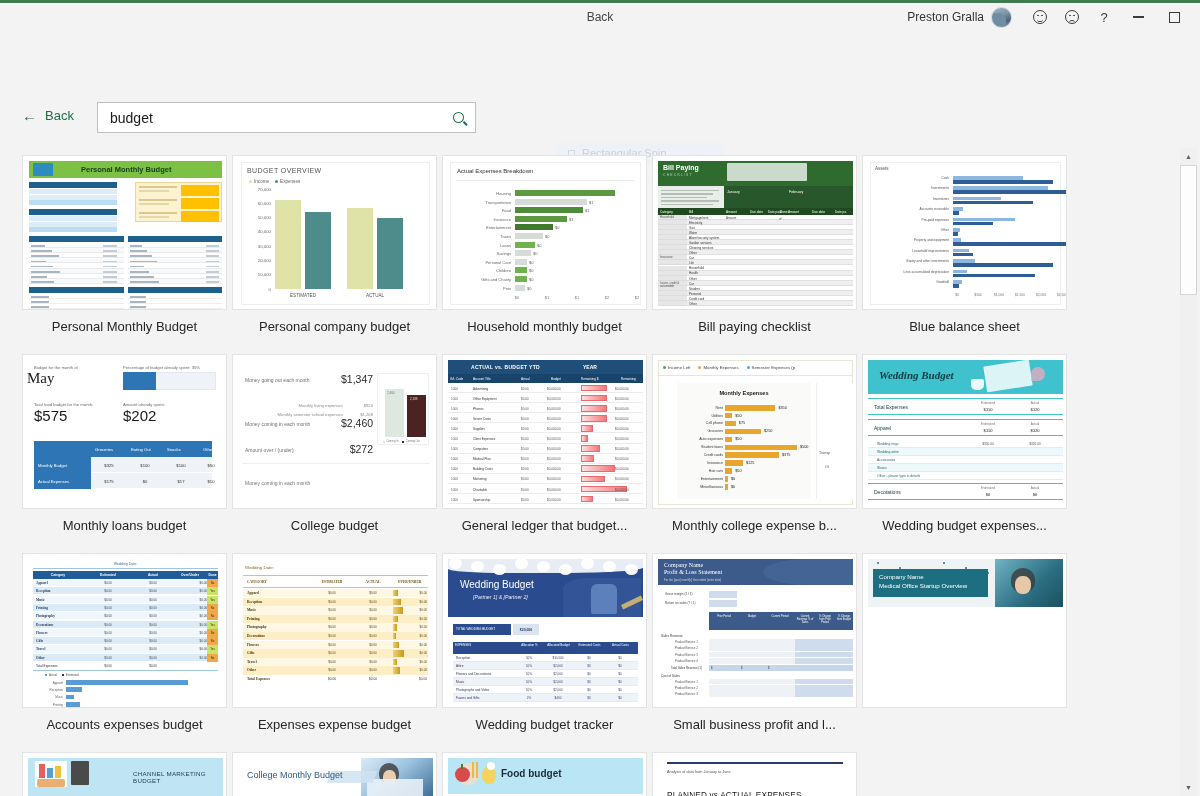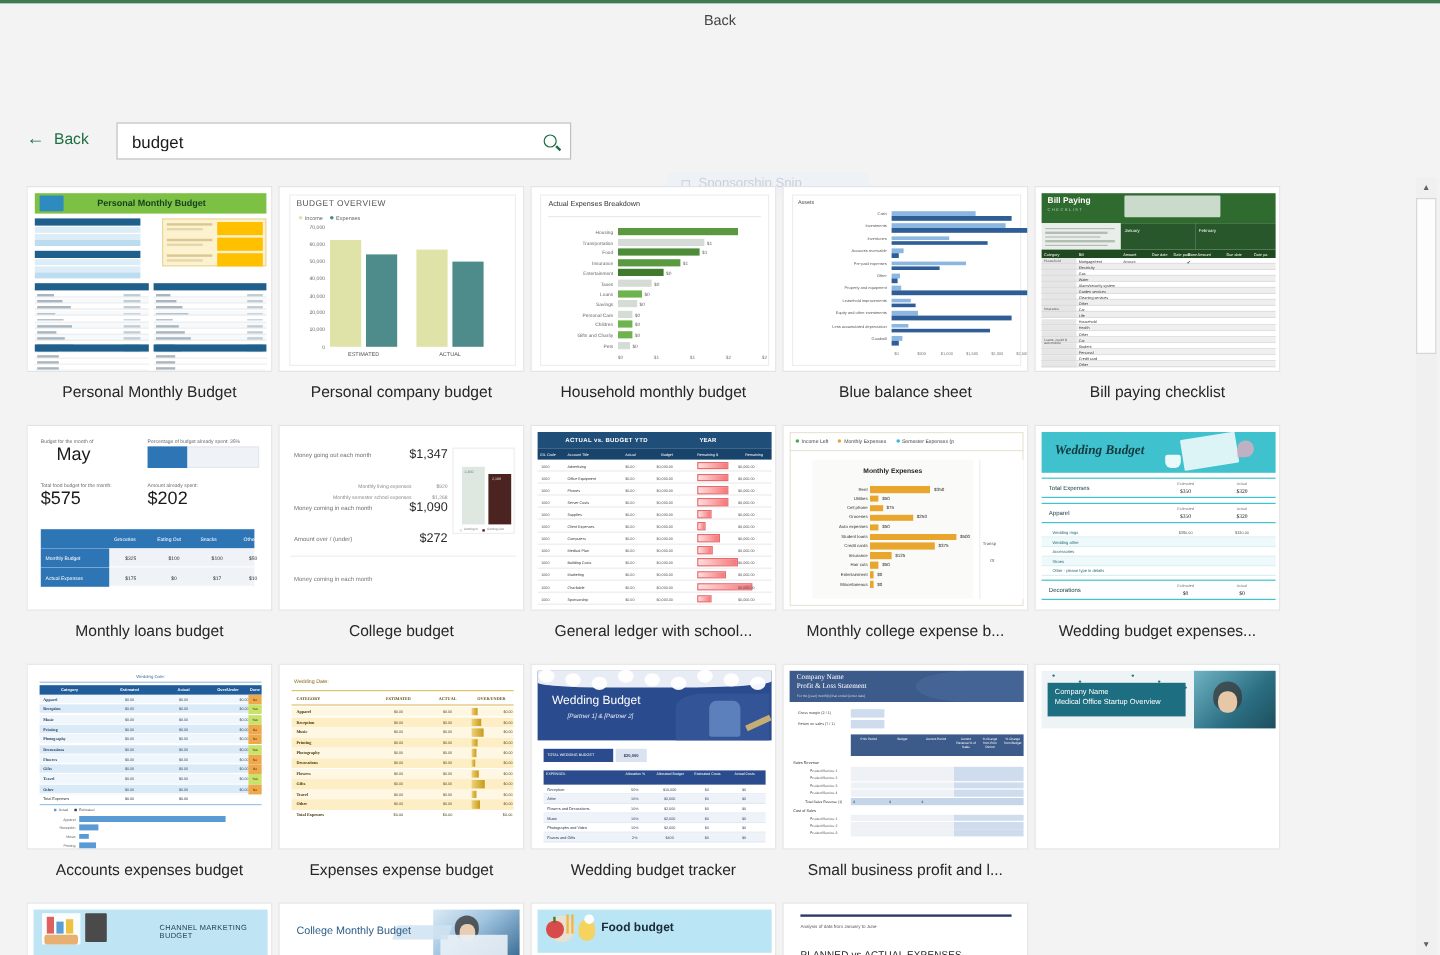--- a/index.html
+++ b/index.html
@@ -113,38 +113,59 @@
 </style>
 </head>
 <body>
 
 <div id="app">
 
   <div class="accent-bar"></div>
 
   <div class="titlebar">
     <div class="app-title">Back</div>
+    <div class="win-right">
+      <span class="user-name">Preston Gralla</span>
+      <span class="avatar"></span>
+      <span class="winbtn">
+        <span class="glyph-circle">
+            <span class="mouth happy"></span>
+          </span>
+      </span>
+      <span class="winbtn">
+        <span class="glyph-circle">
+            <span class="mouth sad"></span>
+          </span>
+      </span>
+      <span class="winbtn">?</span>
+      <span class="winbtn wide">
+          <span class="min-line"></span>
+        </span>
+      <span class="winbtn wide">
+          <span class="max-box"></span>
+        </span>
+    </div>
   </div>
 
 
   <div class="back-link">
     <span class="back-arrow">←</span>
     <span>Back</span>
   </div>
 
   <div class="search-box">
     <input class="search-input" value="budget" placeholder="Search for online templates" style="">
     <span class="search-icon">
         <span class="mag"></span>
       </span>
   </div>
 
   <div class="snip-ghost">
     <span class="sq"></span>
-    <span>Sponsorship Snip</span>
+    <span>Rectangular Snip</span>
   </div>
 
   <div class="gallery">
     <div class="grid" id="grid">
         <div class="cell">
           <div class="tile">
             <div style="position:absolute;left:6px;top:5px;width:193px;height:17px;background:#7cc144;"></div>
             <div style="position:absolute;left:10px;top:7px;width:20px;height:13px;background:#2e8bc0;border-radius:1px;"></div>
             <div style="position:absolute;left:58px;top:9px;font-size:7.5px;font-weight:bold;color:#16401f;">Personal Monthly Budget</div>
             <div style="position:absolute;left:6px;top:26px;width:88px;height:6px;background:#1f5f8b;"></div>
@@ -330,66 +351,20 @@
             <div style="position:absolute;left:64px;top:139px;width:20px;text-align:center;font-size:4px;color:#777;">$0</div>
             <div style="position:absolute;left:94px;top:139px;width:20px;text-align:center;font-size:4px;color:#777;">$1</div>
             <div style="position:absolute;left:124px;top:139px;width:20px;text-align:center;font-size:4px;color:#777;">$1</div>
             <div style="position:absolute;left:154px;top:139px;width:20px;text-align:center;font-size:4px;color:#777;">$2</div>
             <div style="position:absolute;left:184px;top:139px;width:20px;text-align:center;font-size:4px;color:#777;">$2</div>
           </div>
           <div class="tile-caption">Household monthly budget</div>
         </div>
         <div class="cell">
           <div class="tile">
-            <div style="position:absolute;left:7px;top:6px;width:191px;height:143px;background:#fff;border:.5px solid #eee;"></div>
-            <div style="position:absolute;left:12px;top:10px;font-size:4.5px;color:#555;">Assets</div>
-            <div style="position:absolute;left:12px;top:20px;width:74px;text-align:right;font-size:3.3px;color:#555;">Cash</div>
-            <div style="position:absolute;left:90px;top:20px;width:70px;height:3.6px;background:#8cb7e0;"></div>
-            <div style="position:absolute;left:90px;top:24px;width:100px;height:3.6px;background:#2f5d95;"></div>
-            <div style="position:absolute;left:12px;top:30.4px;width:74px;text-align:right;font-size:3.3px;color:#555;">Investments</div>
-            <div style="position:absolute;left:90px;top:30.4px;width:95px;height:3.6px;background:#8cb7e0;"></div>
-            <div style="position:absolute;left:90px;top:34.4px;width:130px;height:3.6px;background:#2f5d95;"></div>
-            <div style="position:absolute;left:12px;top:40.8px;width:74px;text-align:right;font-size:3.3px;color:#555;">Inventories</div>
-            <div style="position:absolute;left:90px;top:40.8px;width:48px;height:3.6px;background:#8cb7e0;"></div>
-            <div style="position:absolute;left:90px;top:44.8px;width:80px;height:3.6px;background:#2f5d95;"></div>
-            <div style="position:absolute;left:12px;top:51.2px;width:74px;text-align:right;font-size:3.3px;color:#555;">Accounts receivable</div>
-            <div style="position:absolute;left:90px;top:51.2px;width:10px;height:3.6px;background:#8cb7e0;"></div>
-            <div style="position:absolute;left:90px;top:55.2px;width:6px;height:3.6px;background:#2f5d95;"></div>
-            <div style="position:absolute;left:12px;top:61.6px;width:74px;text-align:right;font-size:3.3px;color:#555;">Pre-paid expenses</div>
-            <div style="position:absolute;left:90px;top:61.6px;width:62px;height:3.6px;background:#8cb7e0;"></div>
-            <div style="position:absolute;left:90px;top:65.6px;width:40px;height:3.6px;background:#2f5d95;"></div>
-            <div style="position:absolute;left:12px;top:72px;width:74px;text-align:right;font-size:3.3px;color:#555;">Other</div>
-            <div style="position:absolute;left:90px;top:72px;width:7px;height:3.6px;background:#8cb7e0;"></div>
-            <div style="position:absolute;left:90px;top:76px;width:5px;height:3.6px;background:#2f5d95;"></div>
-            <div style="position:absolute;left:12px;top:82.4px;width:74px;text-align:right;font-size:3.3px;color:#555;">Property and equipment</div>
-            <div style="position:absolute;left:90px;top:82.4px;width:8px;height:3.6px;background:#8cb7e0;"></div>
-            <div style="position:absolute;left:90px;top:86.4px;width:132px;height:3.6px;background:#2f5d95;"></div>
-            <div style="position:absolute;left:12px;top:92.8px;width:74px;text-align:right;font-size:3.3px;color:#555;">Leasehold improvements</div>
-            <div style="position:absolute;left:90px;top:92.8px;width:16px;height:3.6px;background:#8cb7e0;"></div>
-            <div style="position:absolute;left:90px;top:96.8px;width:20px;height:3.6px;background:#2f5d95;"></div>
-            <div style="position:absolute;left:12px;top:103.2px;width:74px;text-align:right;font-size:3.3px;color:#555;">Equity and other investments</div>
-            <div style="position:absolute;left:90px;top:103.2px;width:22px;height:3.6px;background:#8cb7e0;"></div>
-            <div style="position:absolute;left:90px;top:107.2px;width:100px;height:3.6px;background:#2f5d95;"></div>
-            <div style="position:absolute;left:12px;top:113.60000000000001px;width:74px;text-align:right;font-size:3.3px;color:#555;">Less accumulated depreciation</div>
-            <div style="position:absolute;left:90px;top:113.60000000000001px;width:14px;height:3.6px;background:#8cb7e0;"></div>
-            <div style="position:absolute;left:90px;top:117.60000000000001px;width:82px;height:3.6px;background:#2f5d95;"></div>
-            <div style="position:absolute;left:12px;top:124px;width:74px;text-align:right;font-size:3.3px;color:#555;">Goodwill</div>
-            <div style="position:absolute;left:90px;top:124px;width:9px;height:3.6px;background:#8cb7e0;"></div>
-            <div style="position:absolute;left:90px;top:128px;width:6px;height:3.6px;background:#2f5d95;"></div>
-            <div style="position:absolute;left:84px;top:137px;width:20px;text-align:center;font-size:3.3px;color:#777;">$0</div>
-            <div style="position:absolute;left:105px;top:137px;width:20px;text-align:center;font-size:3.3px;color:#777;">$500</div>
-            <div style="position:absolute;left:126px;top:137px;width:20px;text-align:center;font-size:3.3px;color:#777;">$1,000</div>
-            <div style="position:absolute;left:147px;top:137px;width:20px;text-align:center;font-size:3.3px;color:#777;">$1,500</div>
-            <div style="position:absolute;left:168px;top:137px;width:20px;text-align:center;font-size:3.3px;color:#777;">$2,000</div>
-            <div style="position:absolute;left:189px;top:137px;width:20px;text-align:center;font-size:3.3px;color:#777;">$2,500</div>
-          </div>
-          <div class="tile-caption">Blue balance sheet</div>
-        </div>
-        <div class="cell">
-          <div class="tile">
             <div style="position:absolute;left:5px;top:5px;width:195px;height:145px;background:#fff;"></div>
             <div style="position:absolute;left:5px;top:5px;width:195px;height:25px;background:#2f6b2f;"></div>
             <div style="position:absolute;left:10px;top:8px;font-size:7px;font-weight:bold;color:#fff;">Bill Paying</div>
             <div style="position:absolute;left:10px;top:17px;font-size:3.4px;letter-spacing:1.2px;color:#b9d6b9;">CHECKLIST</div>
             <div style="position:absolute;left:74px;top:7px;width:80px;height:18px;background:#e6eee6;opacity:.85;border-radius:1px;"></div>
             <div style="position:absolute;left:5px;top:30px;width:66px;height:22px;background:#eaeeea;"></div>
             <div style="position:absolute;left:71px;top:30px;width:62px;height:22px;background:#27572a;"></div>
             <div style="position:absolute;left:74px;top:34px;font-size:3.6px;color:#fff;">January</div>
             <div style="position:absolute;left:133px;top:30px;width:67px;height:22px;background:#27572a;"></div>
             <div style="position:absolute;left:136px;top:34px;font-size:3.6px;color:#fff;">February</div>
@@ -465,23 +440,69 @@
             <div style="position:absolute;left:5px;top:144.85px;width:29px;height:5px;background:#e6e6e6;border-bottom:.35px solid #dcdcdc;"></div>
             <div style="position:absolute;left:36px;top:145.75px;font-size:3.1px;color:#333;">Other</div>
             <div style="position:absolute;left:7px;top:60px;width:26px;font-size:2.9px;color:#555;line-height:3.3px;">Household</div>
             <div style="position:absolute;left:7px;top:100.4px;width:26px;font-size:2.9px;color:#555;line-height:3.3px;">Insurance</div>
             <div style="position:absolute;left:7px;top:125.64999999999999px;width:26px;font-size:2.9px;color:#555;line-height:3.3px;">Loans, credit &amp; automobile</div>
           </div>
           <div class="tile-caption">Bill paying checklist</div>
         </div>
         <div class="cell">
           <div class="tile">
+            <div style="position:absolute;left:7px;top:6px;width:191px;height:143px;background:#fff;border:.5px solid #eee;"></div>
+            <div style="position:absolute;left:12px;top:10px;font-size:4.5px;color:#555;">Assets</div>
+            <div style="position:absolute;left:12px;top:20px;width:74px;text-align:right;font-size:3.3px;color:#555;">Cash</div>
+            <div style="position:absolute;left:90px;top:20px;width:70px;height:3.6px;background:#8cb7e0;"></div>
+            <div style="position:absolute;left:90px;top:24px;width:100px;height:3.6px;background:#2f5d95;"></div>
+            <div style="position:absolute;left:12px;top:30.4px;width:74px;text-align:right;font-size:3.3px;color:#555;">Investments</div>
+            <div style="position:absolute;left:90px;top:30.4px;width:95px;height:3.6px;background:#8cb7e0;"></div>
+            <div style="position:absolute;left:90px;top:34.4px;width:130px;height:3.6px;background:#2f5d95;"></div>
+            <div style="position:absolute;left:12px;top:40.8px;width:74px;text-align:right;font-size:3.3px;color:#555;">Inventories</div>
+            <div style="position:absolute;left:90px;top:40.8px;width:48px;height:3.6px;background:#8cb7e0;"></div>
+            <div style="position:absolute;left:90px;top:44.8px;width:80px;height:3.6px;background:#2f5d95;"></div>
+            <div style="position:absolute;left:12px;top:51.2px;width:74px;text-align:right;font-size:3.3px;color:#555;">Accounts receivable</div>
+            <div style="position:absolute;left:90px;top:51.2px;width:10px;height:3.6px;background:#8cb7e0;"></div>
+            <div style="position:absolute;left:90px;top:55.2px;width:6px;height:3.6px;background:#2f5d95;"></div>
+            <div style="position:absolute;left:12px;top:61.6px;width:74px;text-align:right;font-size:3.3px;color:#555;">Pre-paid expenses</div>
+            <div style="position:absolute;left:90px;top:61.6px;width:62px;height:3.6px;background:#8cb7e0;"></div>
+            <div style="position:absolute;left:90px;top:65.6px;width:40px;height:3.6px;background:#2f5d95;"></div>
+            <div style="position:absolute;left:12px;top:72px;width:74px;text-align:right;font-size:3.3px;color:#555;">Other</div>
+            <div style="position:absolute;left:90px;top:72px;width:7px;height:3.6px;background:#8cb7e0;"></div>
+            <div style="position:absolute;left:90px;top:76px;width:5px;height:3.6px;background:#2f5d95;"></div>
+            <div style="position:absolute;left:12px;top:82.4px;width:74px;text-align:right;font-size:3.3px;color:#555;">Property and equipment</div>
+            <div style="position:absolute;left:90px;top:82.4px;width:8px;height:3.6px;background:#8cb7e0;"></div>
+            <div style="position:absolute;left:90px;top:86.4px;width:132px;height:3.6px;background:#2f5d95;"></div>
+            <div style="position:absolute;left:12px;top:92.8px;width:74px;text-align:right;font-size:3.3px;color:#555;">Leasehold improvements</div>
+            <div style="position:absolute;left:90px;top:92.8px;width:16px;height:3.6px;background:#8cb7e0;"></div>
+            <div style="position:absolute;left:90px;top:96.8px;width:20px;height:3.6px;background:#2f5d95;"></div>
+            <div style="position:absolute;left:12px;top:103.2px;width:74px;text-align:right;font-size:3.3px;color:#555;">Equity and other investments</div>
+            <div style="position:absolute;left:90px;top:103.2px;width:22px;height:3.6px;background:#8cb7e0;"></div>
+            <div style="position:absolute;left:90px;top:107.2px;width:100px;height:3.6px;background:#2f5d95;"></div>
+            <div style="position:absolute;left:12px;top:113.60000000000001px;width:74px;text-align:right;font-size:3.3px;color:#555;">Less accumulated depreciation</div>
+            <div style="position:absolute;left:90px;top:113.60000000000001px;width:14px;height:3.6px;background:#8cb7e0;"></div>
+            <div style="position:absolute;left:90px;top:117.60000000000001px;width:82px;height:3.6px;background:#2f5d95;"></div>
+            <div style="position:absolute;left:12px;top:124px;width:74px;text-align:right;font-size:3.3px;color:#555;">Goodwill</div>
+            <div style="position:absolute;left:90px;top:124px;width:9px;height:3.6px;background:#8cb7e0;"></div>
+            <div style="position:absolute;left:90px;top:128px;width:6px;height:3.6px;background:#2f5d95;"></div>
+            <div style="position:absolute;left:84px;top:137px;width:20px;text-align:center;font-size:3.3px;color:#777;">$0</div>
+            <div style="position:absolute;left:105px;top:137px;width:20px;text-align:center;font-size:3.3px;color:#777;">$500</div>
+            <div style="position:absolute;left:126px;top:137px;width:20px;text-align:center;font-size:3.3px;color:#777;">$1,000</div>
+            <div style="position:absolute;left:147px;top:137px;width:20px;text-align:center;font-size:3.3px;color:#777;">$1,500</div>
+            <div style="position:absolute;left:168px;top:137px;width:20px;text-align:center;font-size:3.3px;color:#777;">$2,000</div>
+            <div style="position:absolute;left:189px;top:137px;width:20px;text-align:center;font-size:3.3px;color:#777;">$2,500</div>
+          </div>
+          <div class="tile-caption">Blue balance sheet</div>
+        </div>
+        <div class="cell">
+          <div class="tile">
             <div style="position:absolute;left:5px;top:5px;width:195px;height:145px;background:#fff;"></div>
             <div style="position:absolute;left:11px;top:10px;font-size:4.2px;color:#6b6b6b;">Budget for the month of</div>
-            <div style="position:absolute;left:24px;top:15px;font-size:15px;color:#1a1a1a;">May</div>
+            <div style="position:absolute;left:4px;top:15px;font-size:15px;color:#1a1a1a;font-family:Liberation Serif, serif;">May</div>
             <div style="position:absolute;left:100px;top:10px;font-size:4.2px;color:#6b6b6b;">Percentage of budget already spent: 35%</div>
             <div style="position:absolute;left:100px;top:17px;width:93px;height:18px;background:#eff3f7;border:.5px solid #e3e8ed;"></div>
             <div style="position:absolute;left:100px;top:17px;width:33px;height:18px;background:#2e75b6;"></div>
             <div style="position:absolute;left:11px;top:47px;font-size:4.2px;color:#6b6b6b;">Total food budget for the month:</div>
             <div style="position:absolute;left:11px;top:52px;font-size:15px;color:#1a1a1a;">$575</div>
             <div style="position:absolute;left:100px;top:47px;font-size:4.2px;color:#6b6b6b;">Amount already spent:</div>
             <div style="position:absolute;left:100px;top:52px;font-size:15px;color:#1a1a1a;">$202</div>
             <div style="position:absolute;left:11px;top:86px;width:178px;height:16px;background:#2e75b6;"></div>
             <div style="position:absolute;left:72px;top:92px;font-size:4.2px;color:#fff;">Groceries</div>
             <div style="position:absolute;left:108px;top:92px;font-size:4.2px;color:#fff;">Eating Out</div>
@@ -522,21 +543,21 @@
                 <span>Coming Out</span>
               </span>
             </div>
             <div style="position:absolute;left:12px;top:22px;width:98px;font-size:5px;color:#707070;">Money going out each month</div>
             <div style="position:absolute;left:108px;top:18px;width:32px;text-align:right;font-size:10.5px;color:#2b2b2b;">$1,347</div>
             <div style="position:absolute;left:30px;top:48px;width:80px;text-align:right;font-size:4.2px;color:#8a8a8a;">Monthly living expenses</div>
             <div style="position:absolute;left:112px;top:48px;width:28px;text-align:right;font-size:4.2px;color:#8a8a8a;">$920</div>
             <div style="position:absolute;left:30px;top:57px;width:80px;text-align:right;font-size:4.2px;color:#8a8a8a;">Monthly semester school expenses</div>
             <div style="position:absolute;left:112px;top:57px;width:28px;text-align:right;font-size:4.2px;color:#8a8a8a;">$1,268</div>
             <div style="position:absolute;left:12px;top:66px;width:98px;font-size:5px;color:#707070;">Money coming in each month</div>
-            <div style="position:absolute;left:108px;top:62px;width:32px;text-align:right;font-size:10.5px;color:#2b2b2b;">$1,090</div>
+            <div style="position:absolute;left:108px;top:62px;width:32px;text-align:right;font-size:10.5px;color:#2b2b2b;">$2,460</div>
             <div style="position:absolute;left:12px;top:92px;width:98px;font-size:5px;color:#707070;">Amount over / (under)</div>
             <div style="position:absolute;left:108px;top:88px;width:32px;text-align:right;font-size:10.5px;color:#2b2b2b;">$272</div>
             <div style="position:absolute;left:9px;top:108px;width:188px;height:.5px;background:#eee;"></div>
             <div style="position:absolute;left:12px;top:125px;font-size:5px;color:#777;">Money coming in each month</div>
           </div>
           <div class="tile-caption">College budget</div>
         </div>
         <div class="cell">
           <div class="tile">
             <div style="position:absolute;left:5px;top:5px;width:195px;height:145px;background:#fff;"></div>
@@ -628,21 +649,21 @@
             <div style="position:absolute;left:138px;top:130.6px;width:46px;height:6.8px;background:linear-gradient(90deg,#ffdede,#f4777a);border:.3px solid #e96a6d;"></div>
             <div style="position:absolute;left:172px;top:132.5px;font-size:3.1px;color:#555;">$0,000.00</div>
             <div style="position:absolute;left:5px;top:139.1px;width:195px;height:10px;border-bottom:.4px solid #ececec;"></div>
             <div style="position:absolute;left:8px;top:142.6px;font-size:3.1px;color:#555;">1000</div>
             <div style="position:absolute;left:30px;top:142.6px;font-size:3.1px;color:#333;">Sponsorship</div>
             <div style="position:absolute;left:78px;top:142.6px;font-size:3.1px;color:#555;">$0.00</div>
             <div style="position:absolute;left:104px;top:142.6px;font-size:3.1px;color:#555;">$0,000.00</div>
             <div style="position:absolute;left:138px;top:140.7px;width:12px;height:6.8px;background:linear-gradient(90deg,#ffdede,#f4777a);border:.3px solid #e96a6d;"></div>
             <div style="position:absolute;left:172px;top:142.6px;font-size:3.1px;color:#555;">$0,000.00</div>
           </div>
-          <div class="tile-caption">General ledger with school...</div>
+          <div class="tile-caption">General ledger that budget...</div>
         </div>
         <div class="cell">
           <div class="tile">
             <div style="position:absolute;left:5px;top:5px;width:195px;height:145px;background:#fff;border:.5px solid #e8e4d6;"></div>
             <div style="position:absolute;left:10px;top:10px;font-size:4.3px;color:#444;display:flex;gap:8px;">
               <span style="display:flex;align-items:center;gap:2px;">
                 <span style="width:3px;height:3px;border-radius:50%;background:#4ca64c;"></span>
                 <span>Income Left</span>
               </span>
               <span style="display:flex;align-items:center;gap:2px;">

